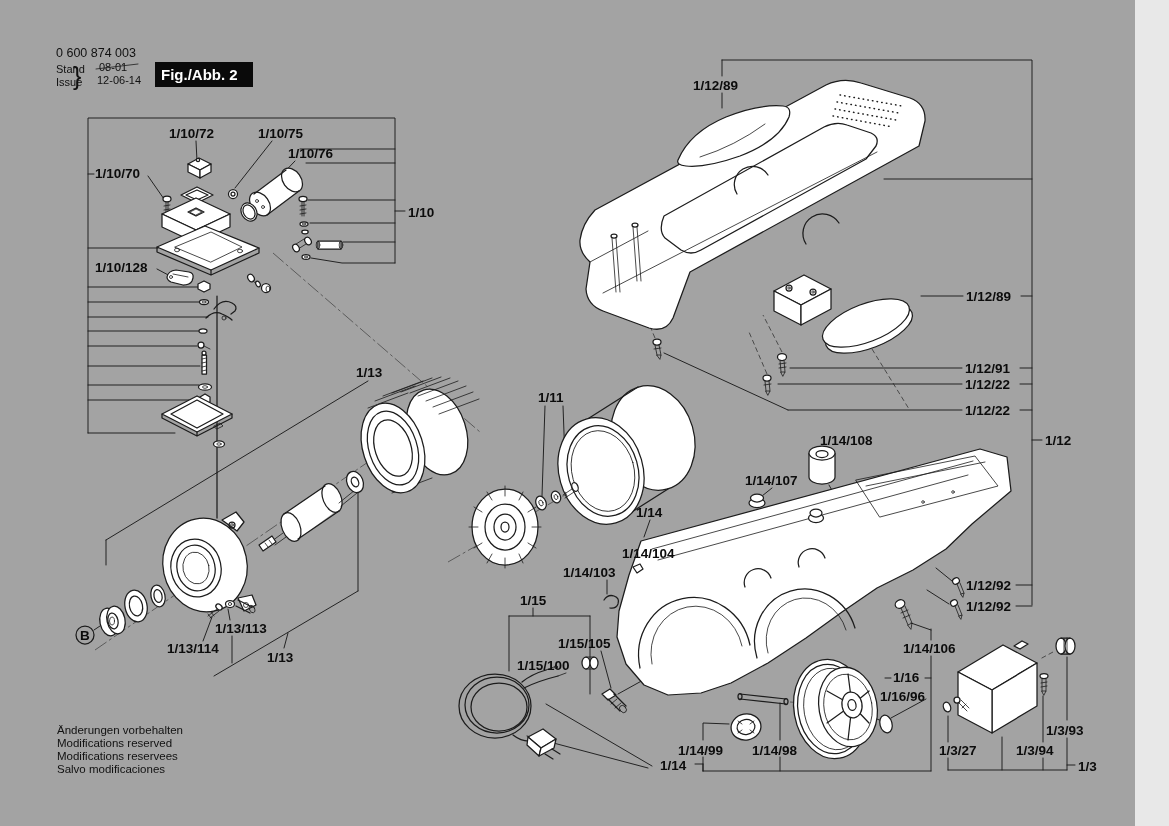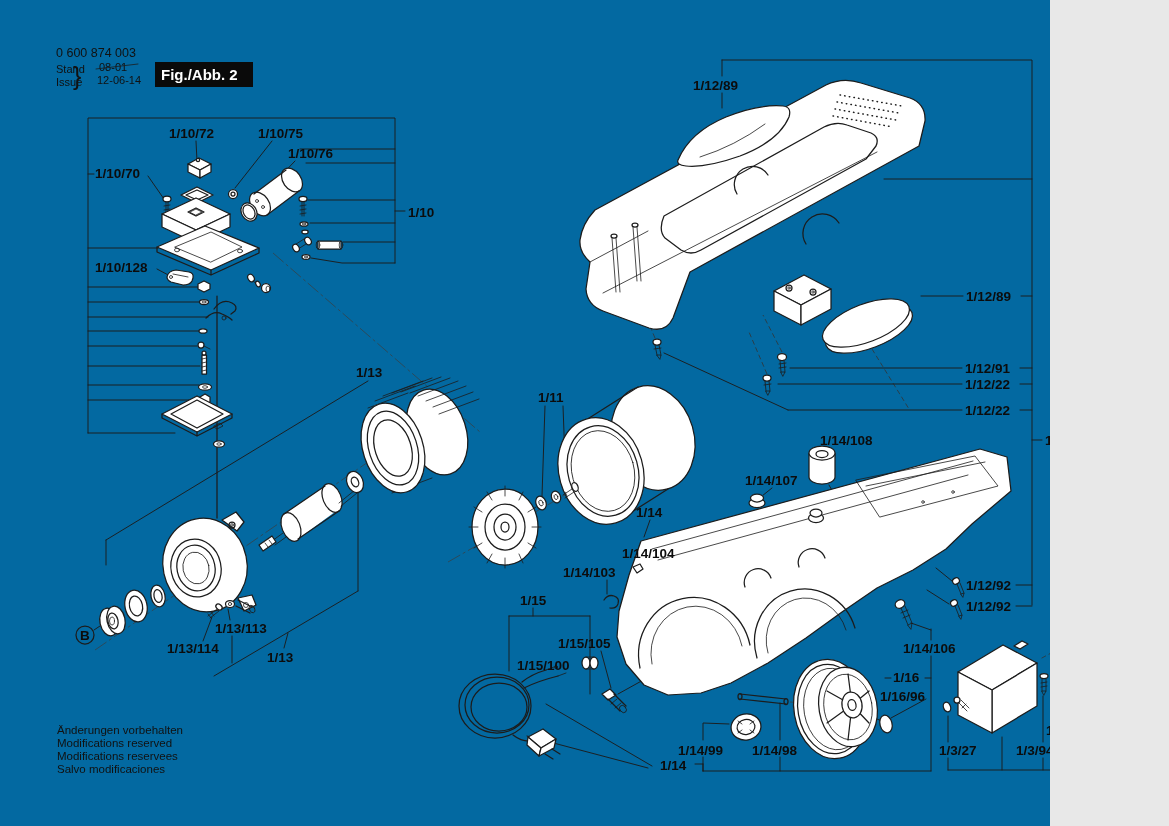--- a/index.html
+++ b/index.html
@@ -1,16 +1,16 @@
 <!DOCTYPE html>
 <html><head>
 <meta charset="utf-8">
 <style>
   html,body{margin:0;padding:0;background:#e8e8e8;}
-  .sheet{position:relative;width:1050px;height:826px;background:#0369a1;overflow:hidden;
+  .sheet{position:relative;width:1135px;height:826px;background:#a3a3a3;overflow:hidden;
          font-family:"Liberation Sans",sans-serif;}
   svg{position:absolute;left:0;top:0;}
   .s  {stroke:#1c1c1c;fill:none;stroke-width:1.25;stroke-linejoin:round;stroke-linecap:round;}
   .sw {stroke:#1c1c1c;fill:#ffffff;stroke-width:1.25;stroke-linejoin:round;}
   .thin{stroke-width:0.8;}
   .ld {stroke:#1c1c1c;stroke-width:0.95;fill:none;stroke-linecap:round;}
   .axis{stroke:#3c3c3c;stroke-width:0.7;stroke-dasharray:14 3 3 3;fill:none;}
   .dash{stroke:#333;stroke-width:0.8;stroke-dasharray:5 3;fill:none;}
   .dots{stroke:#222;stroke-width:1.5;stroke-dasharray:0.5 4.2;stroke-linecap:round;fill:none;}
   .lbl{font:700 13.5px "Liberation Sans",sans-serif;fill:#0c0c0c;}

